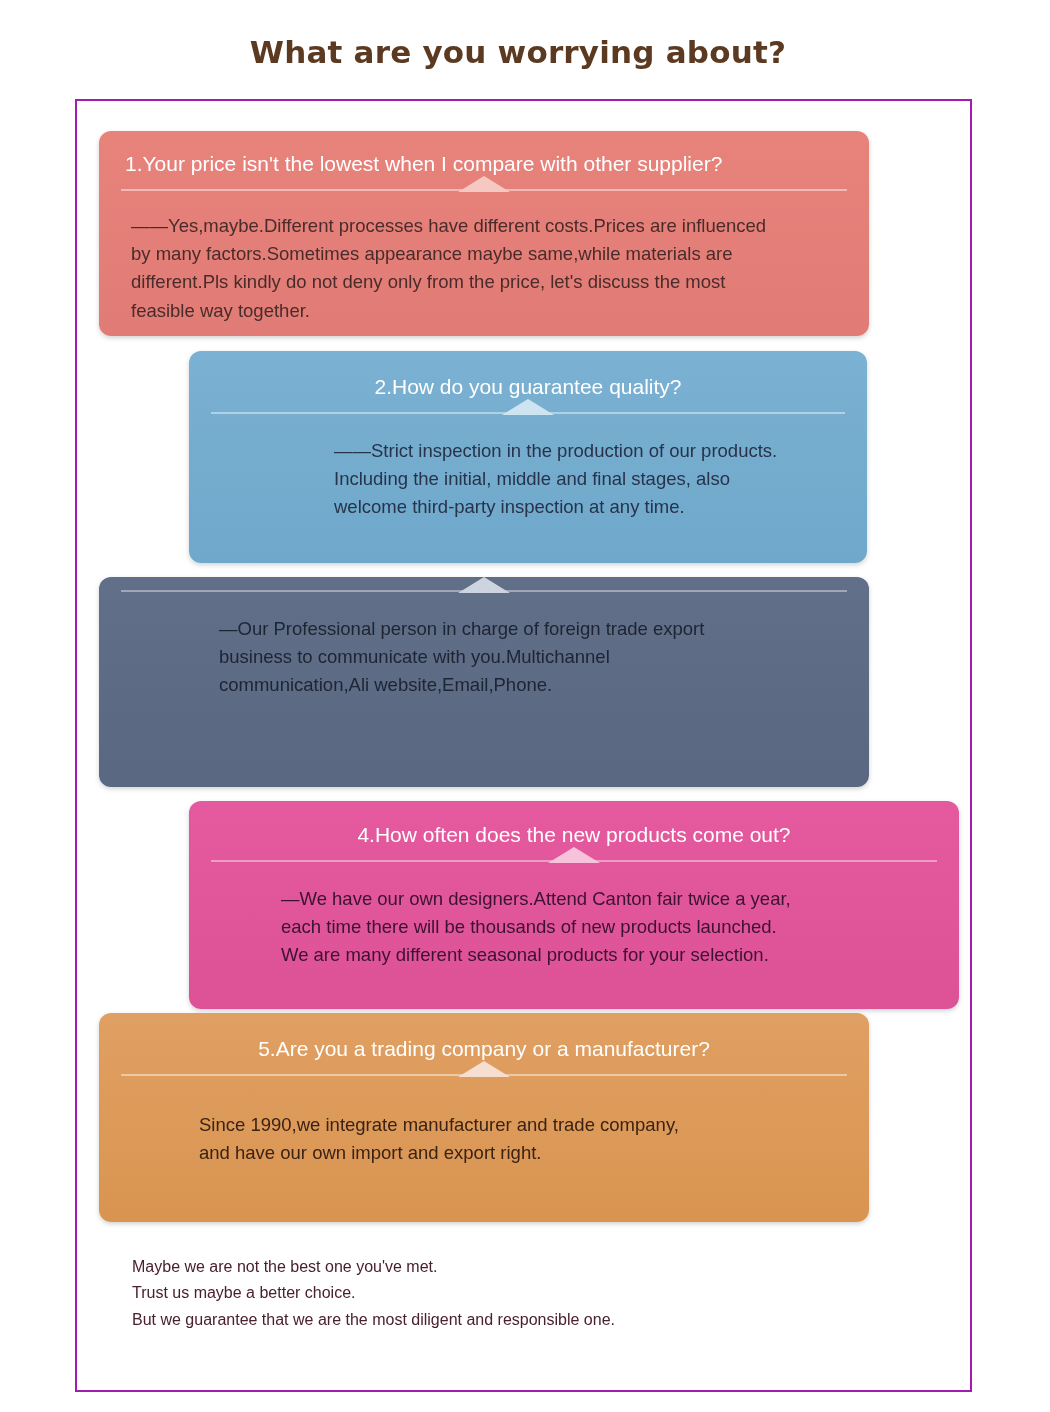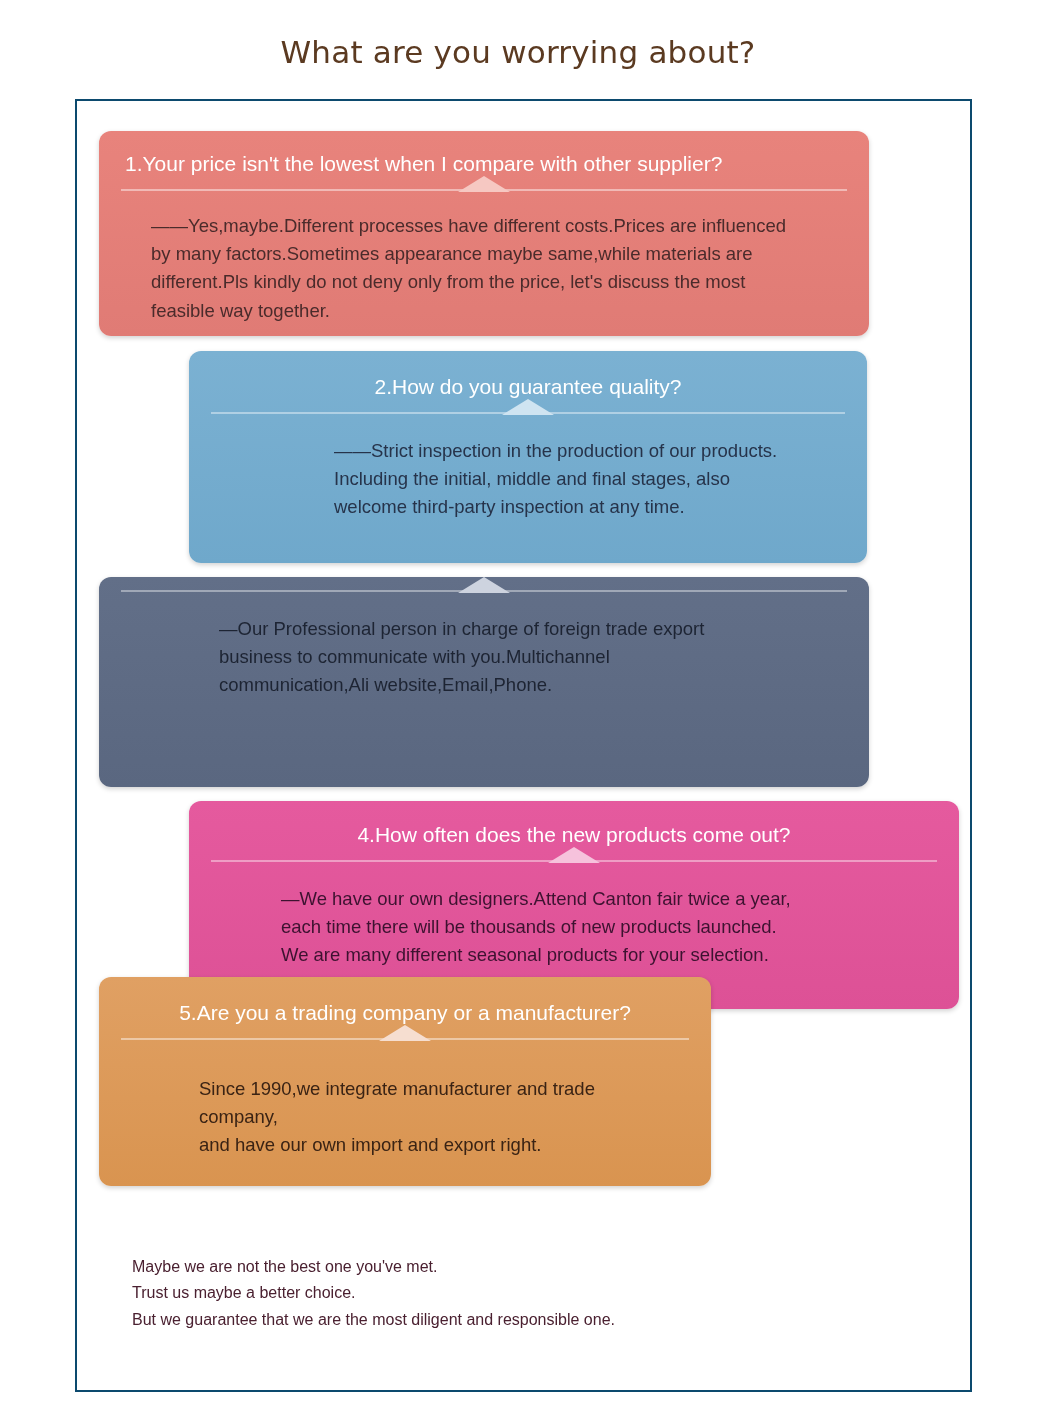--- a/index.html
+++ b/index.html
@@ -16,34 +16,34 @@
   }
 
   
   .page-title {
     position: absolute;
     top: 34px;
     left: 0;
     width: 1036px;
     text-align: center;
     font-size: 31px;
-    font-weight: normal;
+    font-weight: bold;
     color: #5b3a21;
     letter-spacing: 0.2px;
     font-family: "DejaVu Sans", sans-serif;
   }
 
   
   .frame {
     position: absolute;
     left: 75px;
     top: 99px;
     width: 897px;
     height: 1293px;
-    border: 2px solid #0c4a6e;
+    border: 2px solid #a21caf;
     box-sizing: border-box;
     background: #ffffff;
   }
 
   
   .panel {
     position: absolute;
     border-radius: 12px;
     box-sizing: border-box;
     box-shadow: 0 2px 5px rgba(0,0,0,0.18);
@@ -82,21 +82,21 @@
     line-height: 1.52;
     white-space: pre-line;
   }
 
   
   .p1 { left: 22px;  top: 30px;  width: 770px; height: 205px;
         background: linear-gradient(180deg,#e8837c 0%,#e07b75 100%); }
   .p1 .panel-question { padding-top: 20px; text-align: left; }
   .p1 .divider-line { background: rgba(255,255,255,0.45); }
   .p1 .divider-notch { border-bottom: 16px solid #f6c8c2; }
-  .p1 .panel-answer { color: #4a2b2b; padding: 16px 34px 0 32px; margin-left: 20px; }
+  .p1 .panel-answer { color: #4a2b2b; padding: 16px 34px 0 32px; }
 
   
   .p2 { left: 112px; top: 250px; width: 678px; height: 212px;
         background: linear-gradient(180deg,#7bb1d2 0%,#6fa8cb 100%); }
   .p2 .panel-question { padding-top: 23px; }
   .p2 .divider-line { background: rgba(255,255,255,0.42); }
   .p2 .divider-notch { border-bottom: 16px solid #cfe4f1; }
   .p2 .panel-answer { color: #26334a; padding: 18px 40px 0 145px; }
 
   
@@ -109,21 +109,21 @@
 
   
   .p4 { left: 112px; top: 700px; width: 770px; height: 208px;
         background: linear-gradient(180deg,#e55a9e 0%,#dd5196 100%); }
   .p4 .panel-question { padding-top: 21px; }
   .p4 .divider-line { background: rgba(255,255,255,0.42); }
   .p4 .divider-notch { border-bottom: 16px solid #f6c2dc; }
   .p4 .panel-answer { color: #3d1230; padding: 18px 40px 0 92px; }
 
   
-  .p5 { left: 22px;  top: 876px; width: 612px; height: 209px;
+  .p5 { left: 22px;  top: 912px; width: 770px; height: 209px;
         background: linear-gradient(180deg,#e0a063 0%,#d99450 100%); }
   .p5 .panel-question { padding-top: 23px; }
   .p5 .divider-line { background: rgba(255,255,255,0.45); }
   .p5 .divider-notch { border-bottom: 16px solid #f6ded0; }
   .p5 .panel-answer { color: #3a2314; padding: 30px 40px 0 100px; }
 
   
   .footer {
     position: absolute;
     left: 55px;

